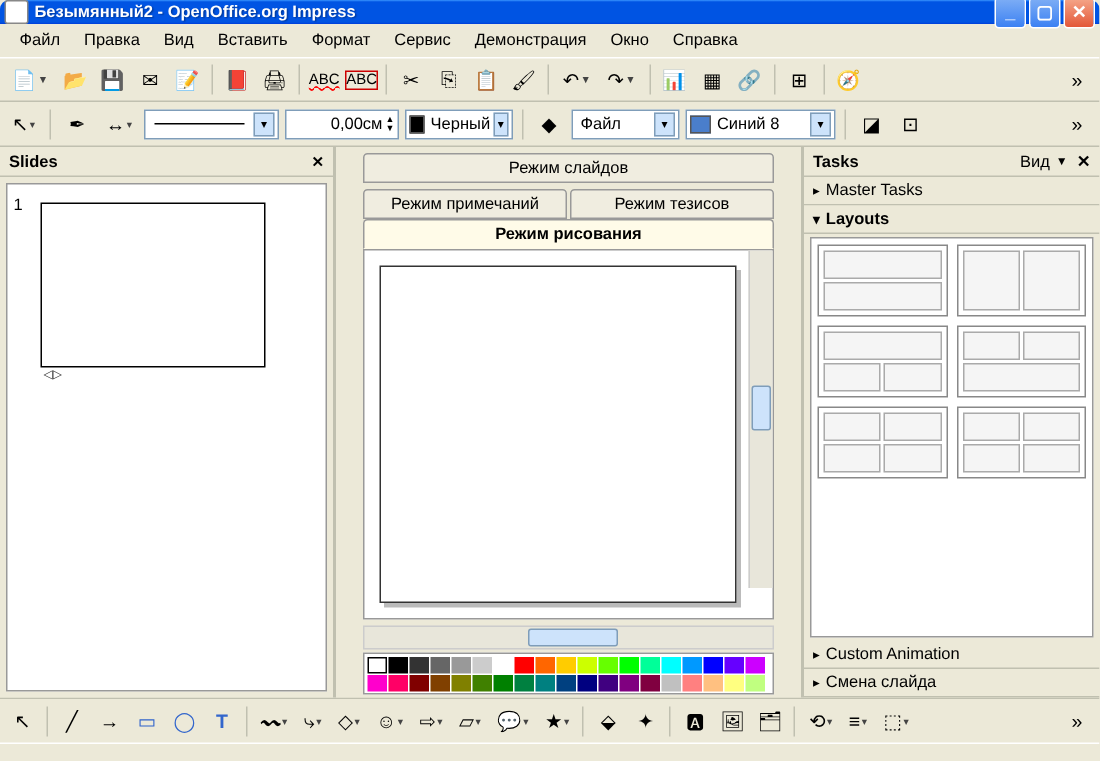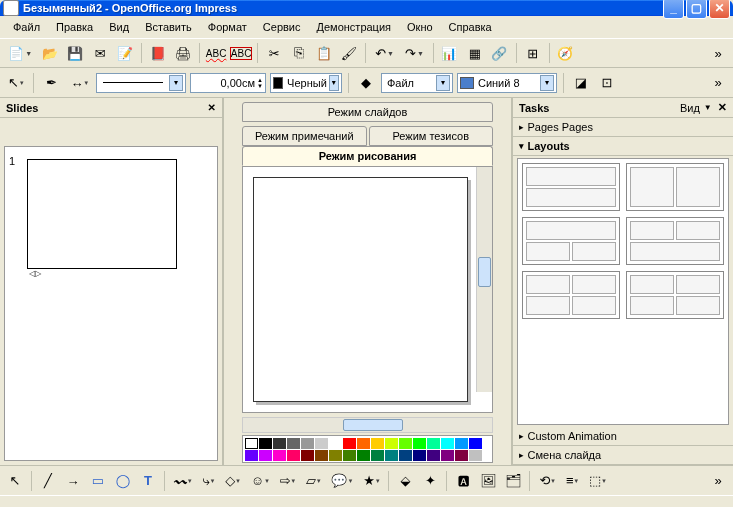--- a/index.html
+++ b/index.html
@@ -21,21 +21,21 @@
 .tsep { width: 1px; height: 20px; background: #c0c0b0; margin: 0 2px; }
 .dropdown-arrow { font-size: 7px; margin-left: 1px; color: #444; }
 .tbtn.wide { width: auto; padding: 0 3px; }
 
 .toolbar2 { height: 30px; background: #ece9d8; border-bottom: 1px solid #c0c0b0; display: flex; align-items: center; padding: 0 4px; gap: 4px; }
 .combo { height: 20px; border: 1px solid #7f9db9; background: white; display: flex; align-items: center; padding: 0 2px; }
 .combo .cbarrow { width: 14px; height: 16px; background: #cde3fb; border: 1px solid #7f9db9; margin-left: 2px; display: flex; align-items: center; justify-content: center; font-size: 8px; }
 .swatch { width: 14px; height: 12px; border: 1px solid #555; }
 
 .workarea { display: flex; height: 367px; }
-.slides-panel { width: 224px; background: #ece9d8; border-right: 2px solid #c0c0b0; display: flex; flex-direction: column; gap: 24px; }
+.slides-panel { width: 224px; background: #ece9d8; border-right: 2px solid #c0c0b0; display: flex; flex-direction: column; }
 .panel-hdr { height: 20px; background: #ece9d8; border-bottom: 1px solid #c0c0b0; display: flex; align-items: center; padding: 0 6px; font-weight: bold; }
 .panel-hdr .closex { margin-left: auto; font-size: 10px; cursor: default; }
 .slides-body { flex: 1; background: #fff; border: 1px solid #999; margin: 4px; padding: 6px; position: relative; }
 .slide-thumb { width: 150px; height: 110px; border: 1px solid #000; background: #fff; margin: 6px 0 0 16px; }
 .slide-num { position: absolute; left: 4px; top: 8px; }
 .slide-label { text-align: right; padding: 4px 28px 2px 0; }
 .tri { font-size: 8px; color: #333; padding-left: 18px; }
 
 .center { flex: 1; display: flex; flex-direction: column; background: #ece9d8; }
 .tabrow { display: flex; gap: 2px; padding: 4px 18px 0; }
@@ -46,21 +46,21 @@
 .canvas-inner { flex: 1; margin: 10px 24px 10px 10px; border: 1px solid #333; background: #fff; box-shadow: 3px 3px 0 #bbb; }
 .vscroll { position: absolute; right: 0; top: 0; bottom: 20px; width: 16px; background: #e8e6da; border-left: 1px solid #ccc; }
 .vscroll .thumb { position: absolute; top: 40%; left: 1px; right: 1px; height: 30px; background: #cde3fb; border: 1px solid #7f9db9; border-radius: 2px; }
 .hscroll { height: 16px; margin: 0 18px 2px; background: #e8e6da; border: 1px solid #ccc; position: relative; }
 .hscroll .thumb { position: absolute; left: 40%; top: 1px; bottom: 1px; width: 60px; background: #cde3fb; border: 1px solid #7f9db9; border-radius: 2px; }
 
 .palette { margin: 0 18px 2px; height: 28px; border: 1px solid #999; background: #fff; display: flex; align-items: center; padding: 2px; gap: 1px; flex-wrap: wrap; overflow: hidden; }
 .palette .psw { width: 13px; height: 11px; }
 .palette .none { width: 13px; height: 11px; border: 1px solid #000; background: #fff; position: relative; }
 
-.tasks { width: 222px; background: #ece9d8; border-left: 2px solid #c0c0b0; display: flex; flex-direction: column; }
+.tasks { width: 199px; background: #ece9d8; border-left: 2px solid #c0c0b0; display: flex; flex-direction: column; }
 .tasks-hdr { height: 20px; border-bottom: 1px solid #c0c0b0; display: flex; align-items: center; padding: 0 6px; font-weight: bold; }
 .tasks-hdr .view { font-weight: normal; margin-left: auto; margin-right: 4px; }
 .section-hdr { height: 19px; border-bottom: 1px solid #c0c0b0; display: flex; align-items: center; padding: 0 6px; background: #ece9d8; }
 .section-hdr .arrow { margin-right: 4px; font-size: 9px; }
 .layouts-body { flex: 1; background: #fff; border: 1px solid #999; margin: 2px 4px; padding: 4px; display: grid; grid-template-columns: 1fr 1fr; gap: 6px; overflow: hidden; align-content: start; }
 .layout-thumb { border: 1px solid #888; background: #fff; height: 48px; padding: 3px; display: flex; flex-direction: column; gap: 2px; }
 .layout-thumb .lt-row { flex: 1; display: flex; gap: 2px; }
 .layout-thumb .lt-box { flex: 1; border: 1px solid #aaa; background: #f5f5f5; }
 
 .bottombar { height: 30px; background: #ece9d8; border-top: 1px solid #c0c0b0; display: flex; align-items: center; padding: 0 4px; gap: 3px; }
@@ -260,21 +260,21 @@
 
   <div class="tasks">
     <div class="tasks-hdr">
       <span>Tasks</span>
       <span class="view">Вид</span>
       <span style="font-size:8px">▼</span>
       <span class="closex" style="margin-left:6px">✕</span>
     </div>
     <div class="section-hdr">
       <span class="arrow">▸</span>
-      <span>Pages Pages</span>
+      <span>Master Tasks</span>
     </div>
     <div class="section-hdr" style="font-weight:bold">
       <span class="arrow">▾</span>
       <span>Layouts</span>
     </div>
     <div class="layouts-body">
       <div class="layout-thumb">
           <div class="lt-row">
             <div class="lt-box"></div>
           </div>

